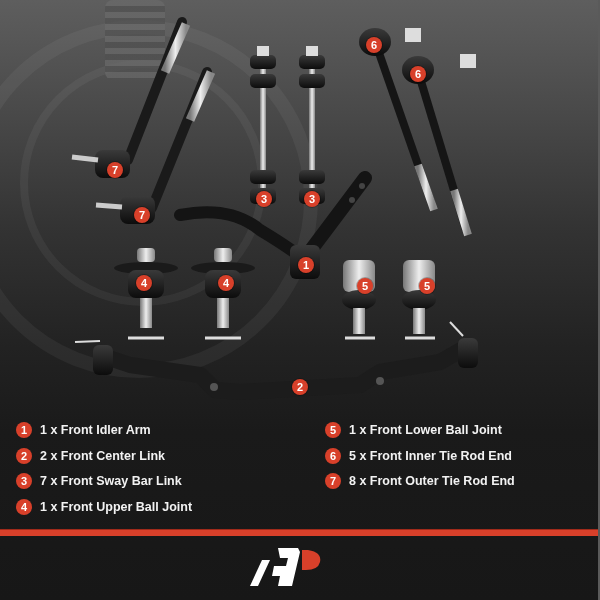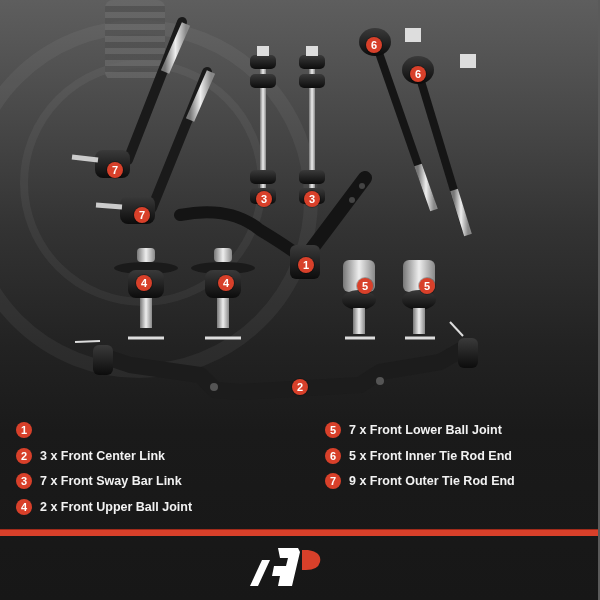--- a/index.html
+++ b/index.html
@@ -143,47 +143,48 @@
   <div class="badge" style="left:298px;top:257px;">1</div>
   <div class="badge" style="left:136px;top:275px;">4</div>
   <div class="badge" style="left:218px;top:275px;">4</div>
   <div class="badge" style="left:357px;top:278px;">5</div>
   <div class="badge" style="left:419px;top:278px;">5</div>
   <div class="badge" style="left:292px;top:379px;">2</div>
 
   <div class="legend legend-left">
     <div class="legend-item">
       <span class="legend-num">1</span>
+      <span>1 x Front Idler Arm</span>
     </div>
     <div class="legend-item">
       <span class="legend-num">2</span>
-      <span>3 x Front Center Link</span>
+      <span>2 x Front Center Link</span>
     </div>
     <div class="legend-item">
       <span class="legend-num">3</span>
       <span>7 x Front Sway Bar Link</span>
     </div>
     <div class="legend-item">
       <span class="legend-num">4</span>
-      <span>2 x Front Upper Ball Joint</span>
+      <span>1 x Front Upper Ball Joint</span>
     </div>
   </div>
 
   <div class="legend legend-right">
     <div class="legend-item">
       <span class="legend-num">5</span>
-      <span>7 x Front Lower Ball Joint</span>
+      <span>1 x Front Lower Ball Joint</span>
     </div>
     <div class="legend-item">
       <span class="legend-num">6</span>
       <span>5 x Front Inner Tie Rod End</span>
     </div>
     <div class="legend-item">
       <span class="legend-num">7</span>
-      <span>9 x Front Outer Tie Rod End</span>
+      <span>8 x Front Outer Tie Rod End</span>
     </div>
   </div>
 
   <div class="stripe"></div>
 
   <svg class="logo" viewBox="0 0 90 42">
     <polygon points="12,12 20,12 8,38 0,38" fill="#ffffff"></polygon>
     <polygon points="28,0 48,0 50,4 42,38 28,38 30,28 22,28 24,18 36,18 38,10 30,10" fill="#ffffff"></polygon>
     <path d="M52 2 L58 2 Q72 4 70 14 Q68 22 56 22 L52 22 Z" fill="#d8402a"></path>
   </svg>

